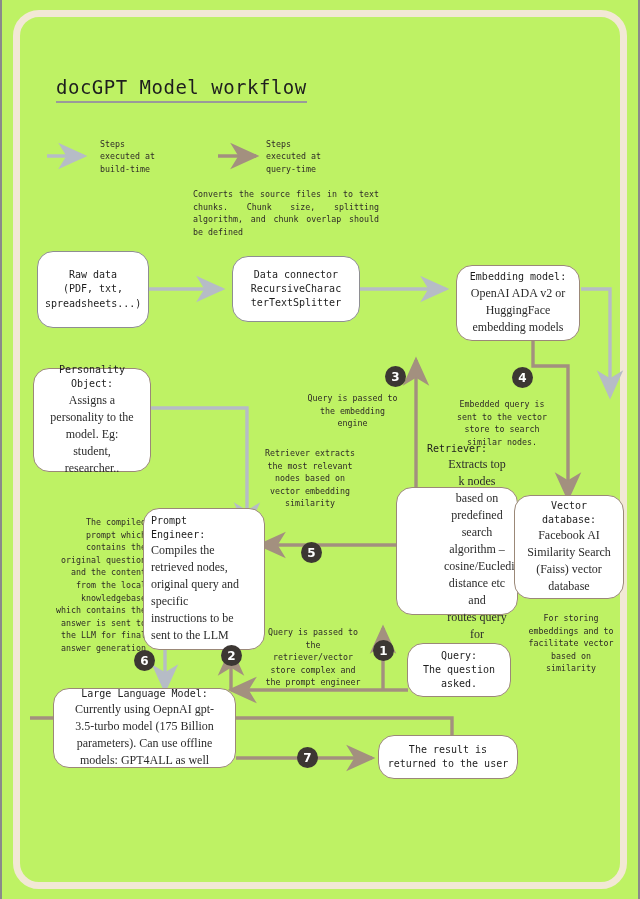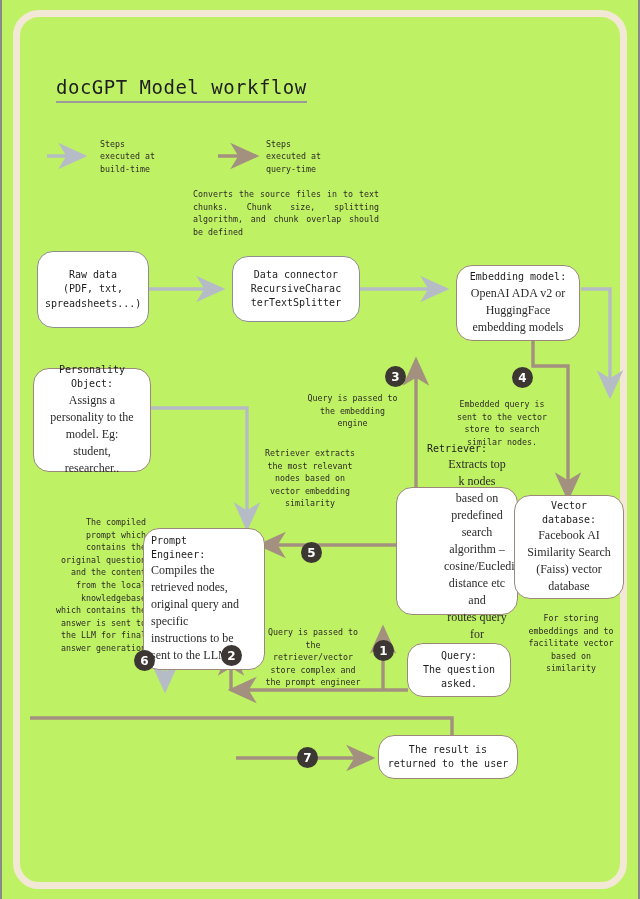--- a/index.html
+++ b/index.html
@@ -48,21 +48,21 @@
     border-radius:16px;
     background:#ffffff;
     display:flex;flex-direction:column;justify-content:center;
     padding:5px 7px;
     z-index:12;
   }
   .node.build{border-color:#8e8e92;}
   .node .hd{font-size:10px;line-height:1.42;color:#1d1d1d;}
   .node .bd{font-size:12px;line-height:1.42;color:#2b2b2b;font-family:Liberation Serif, serif;}
   .node.center{text-align:center;}
-  .node.left{text-align:left;margin-top:20px;}
+  .node.left{text-align:left;}
 
   
   .note{
     position:absolute;
     font-size:8.3px;line-height:1.52;color:#2e2a27;
     z-index:11;
   }
   .note.c{text-align:center;}
   .note.r{text-align:right;}
   .note.j{text-align:justify;}
@@ -241,20 +241,27 @@
 
   <div class="node center" style="left:514px;top:495px;width:110px;height:104px;text-align:center;">
     <div class="hd" style="white-space:pre-line;">Vector
 database:</div>
     <div class="bd" style="white-space:pre-line;">Facebook AI
 Similarity Search
 (Faiss) vector
 database</div>
   </div>
 
+  <div class="node center" style="left:53px;top:688px;width:183px;height:80px;">
+    <div class="hd">Large Language Model:</div>
+    <div class="bd" style="white-space:pre-line;">Currently using OepnAI gpt-
+3.5-turbo model (175 Billion
+parameters). Can use offline
+models: GPT4ALL as well</div>
+  </div>
 
   <div class="node center" style="left:407px;top:643px;width:104px;height:54px;">
     <div class="hd" style="white-space:pre-line;">Query:
 The question
 asked.</div>
   </div>
 
   <div class="node center" style="left:378px;top:735px;width:140px;height:44px;">
     <div class="hd" style="white-space:pre-line;">The result is
 returned to the user</div>

